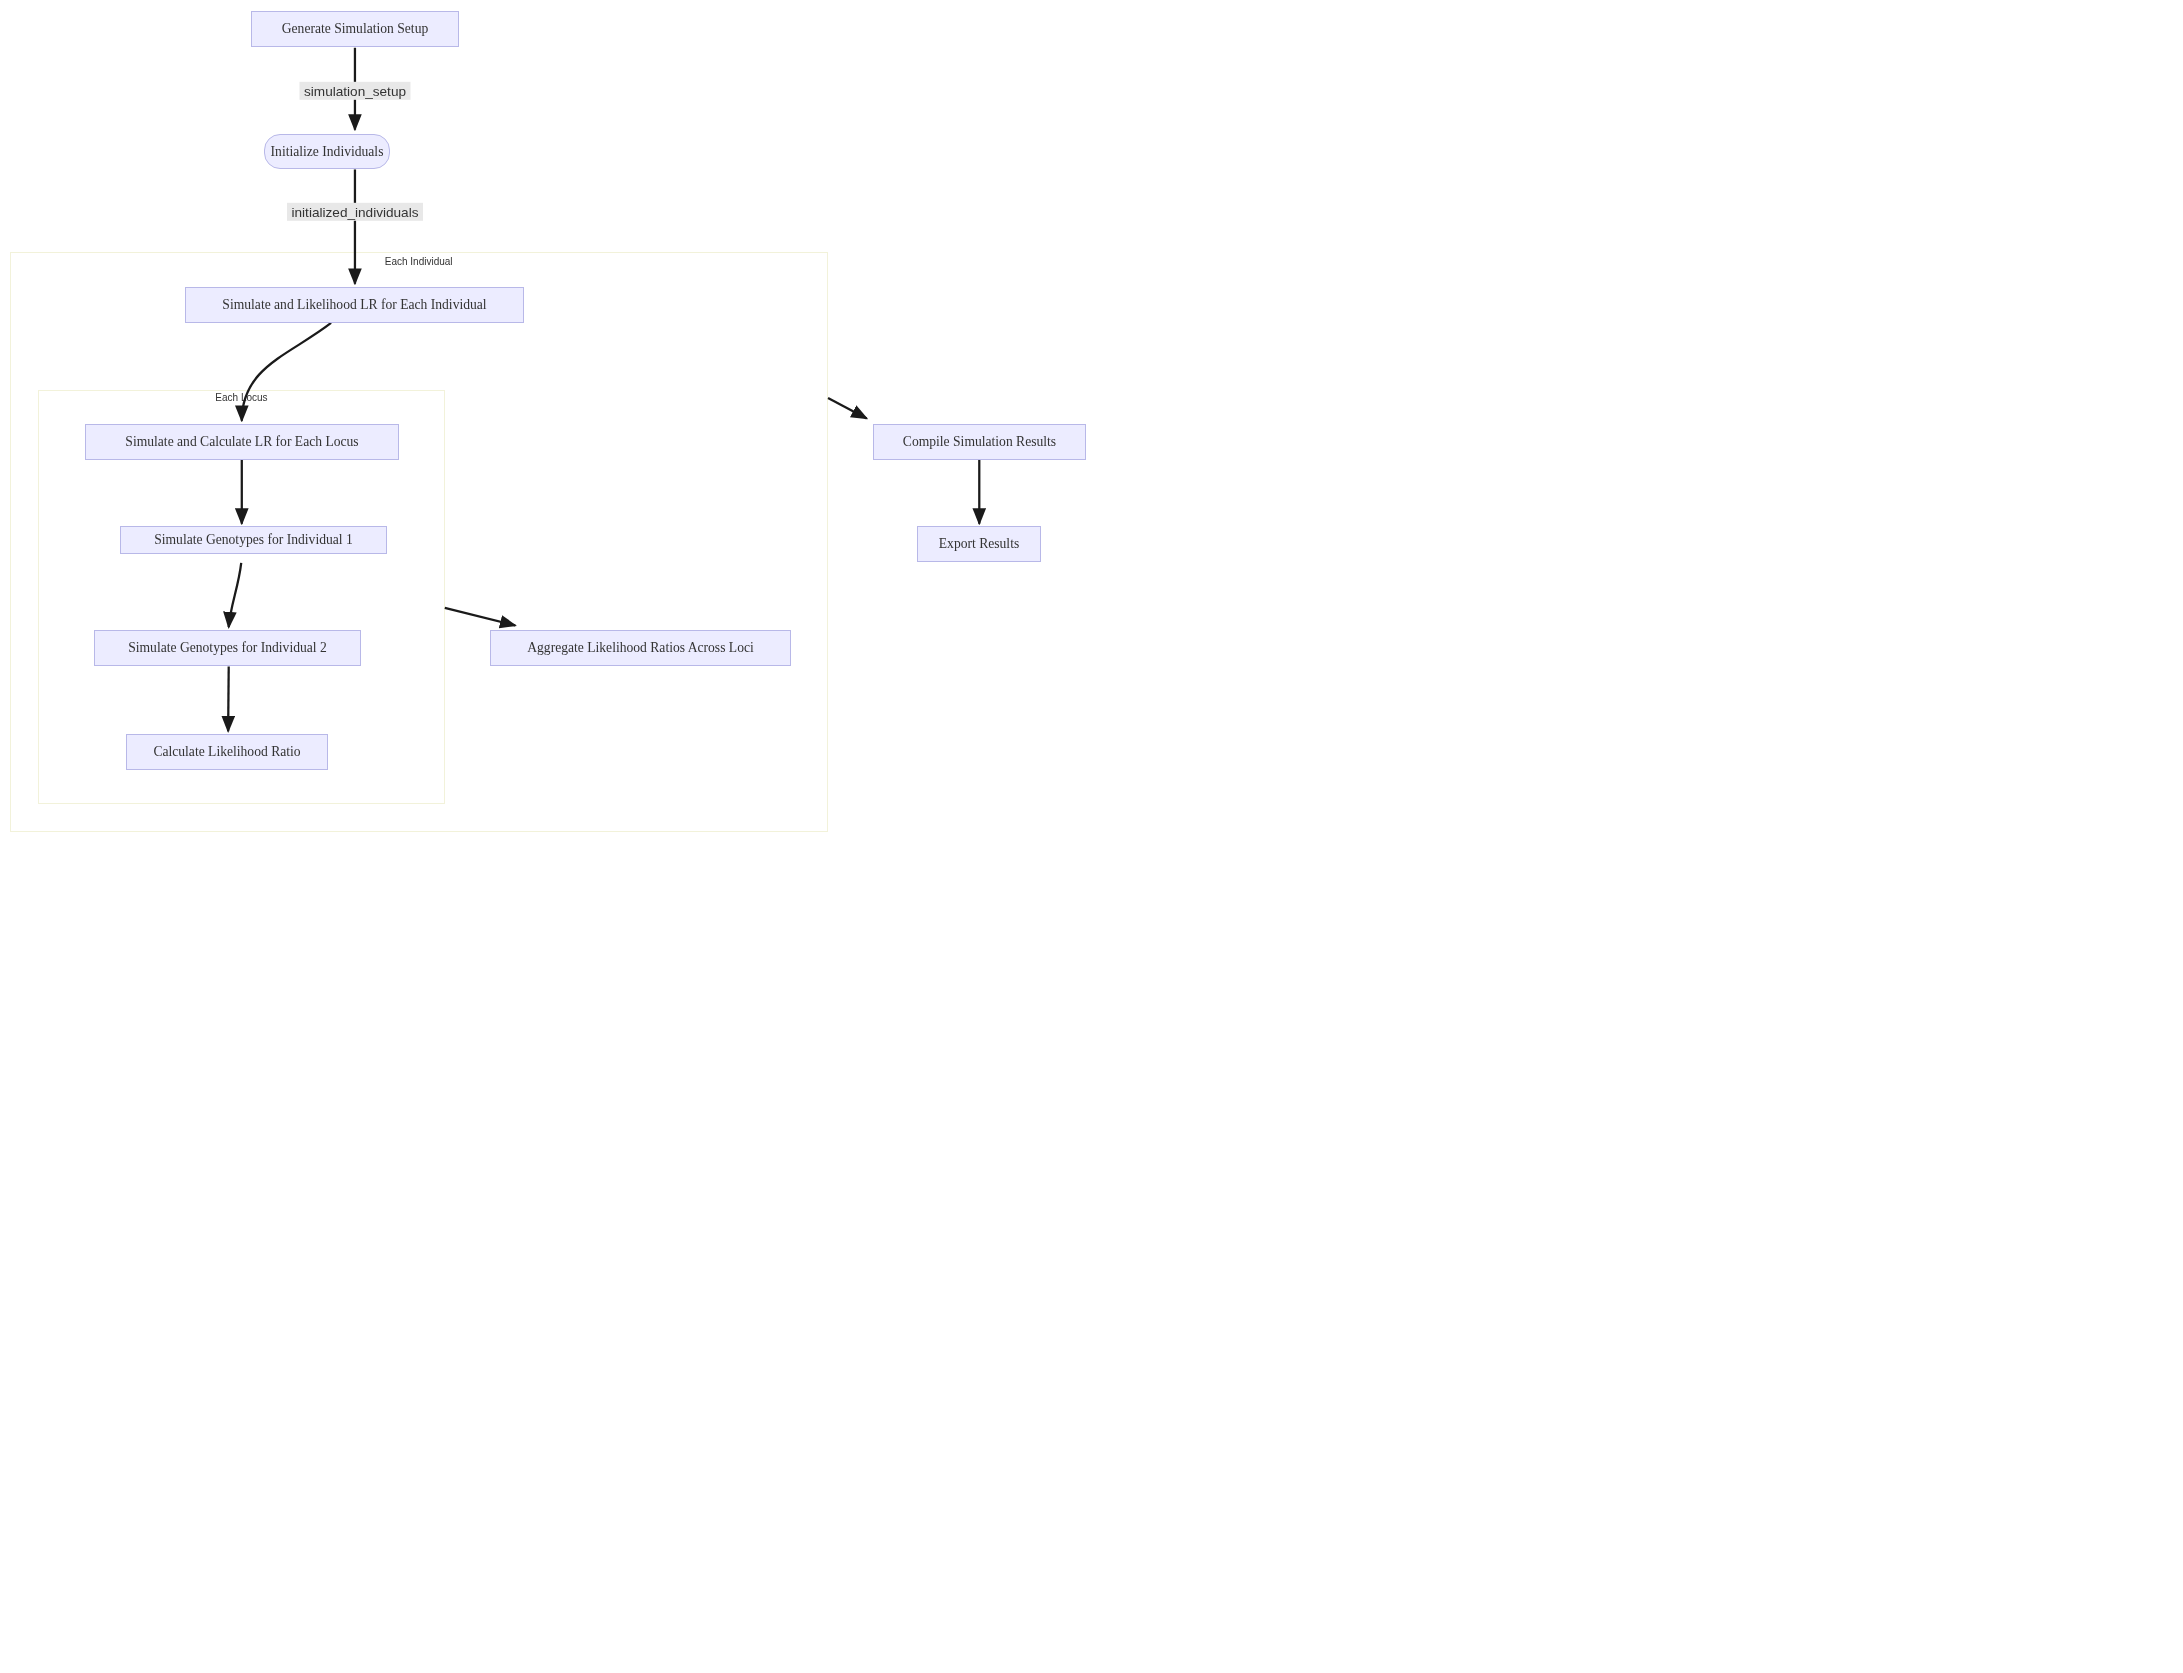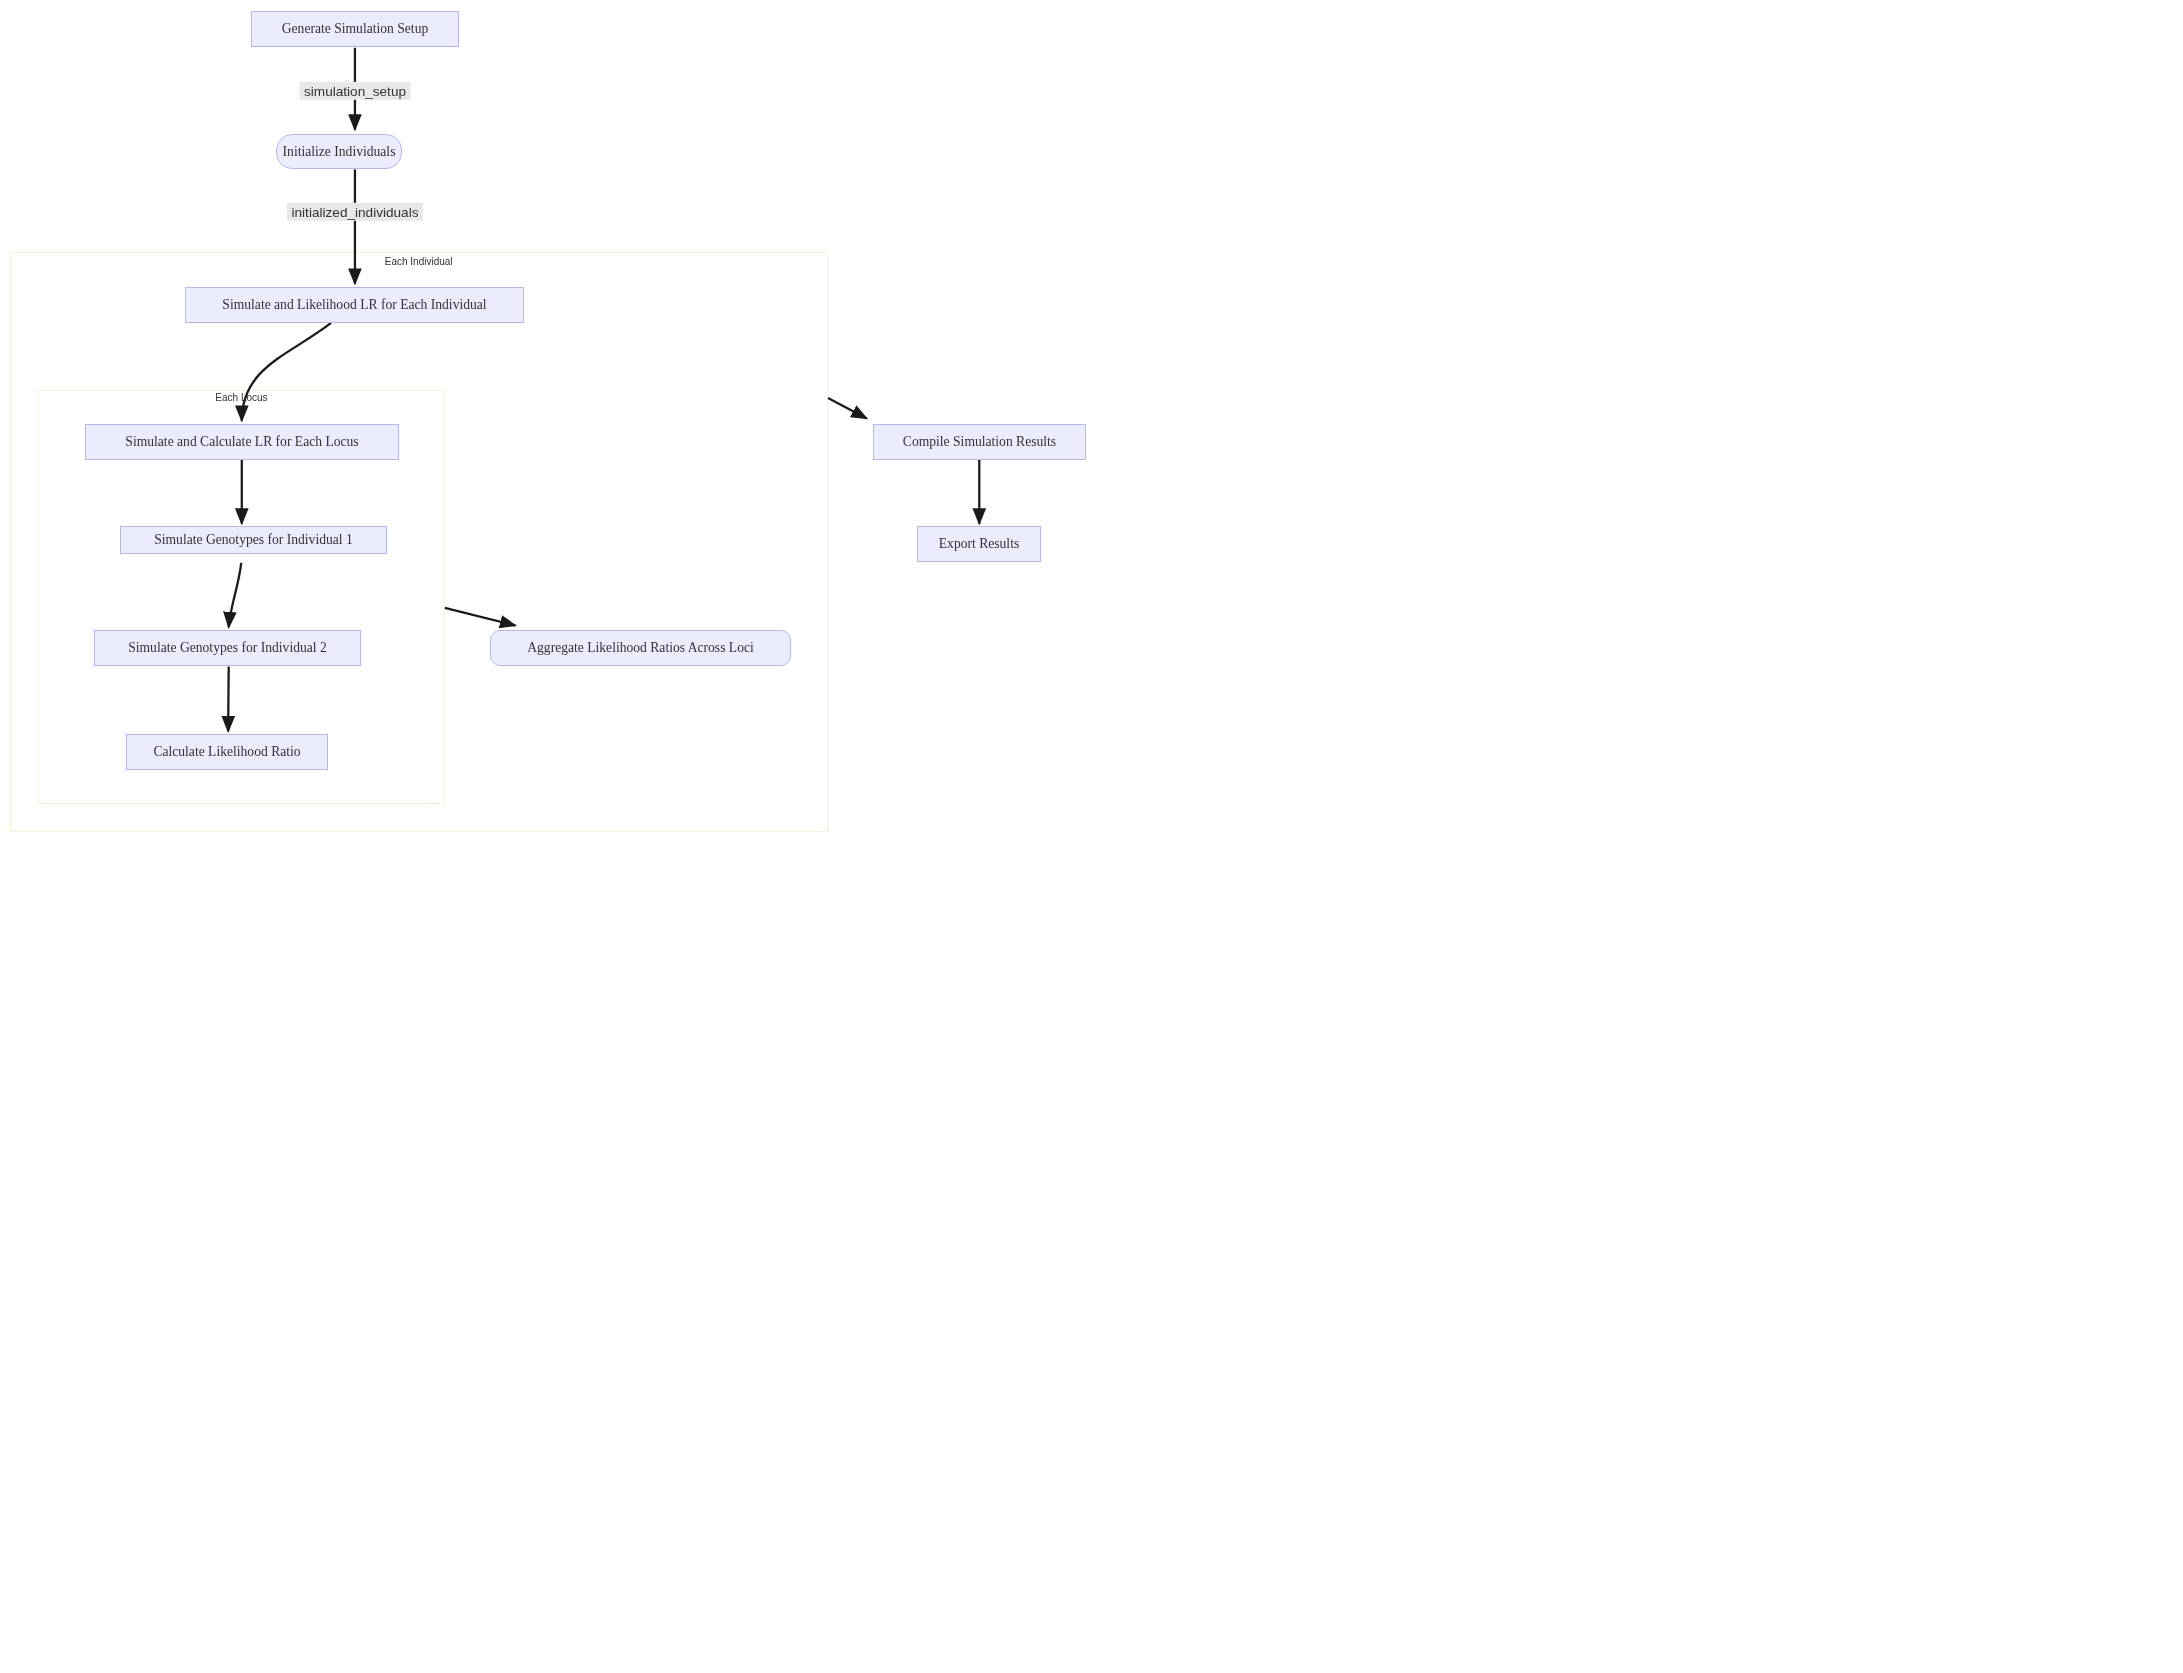--- a/index.html
+++ b/index.html
@@ -95,32 +95,32 @@
     <path class="edge" d="M 782 1069 L 906 1100" marker-end="url(#arrow)"></path>
     <path class="edge" d="M 1456 700 L 1524 736" marker-end="url(#arrow)"></path>
     <path class="edge" d="M 1722 809 L 1722 921" marker-end="url(#arrow)"></path>
   </svg>
 
   <div class="edge-label" style="left:355px;top:91px;">simulation_setup</div>
   <div class="edge-label" style="left:355px;top:212px;">initialized_individuals</div>
 
   <div class="node" style="left:251px;top:11.4px;width:208px;height:36px;">Generate Simulation Setup</div>
 
-  <div class="node" style="left:276px;top:134px;width:126px;height:35px;border-radius:16px;">Initialize Individuals</div>
+  <div class="node" style="left:264px;top:134px;width:126px;height:35px;border-radius:16px;">Initialize Individuals</div>
 
   <div class="node" style="left:185px;top:287px;width:339px;height:36px;">Simulate and Likelihood LR for Each Individual</div>
 
   <div class="node" style="left:85px;top:424px;width:314px;height:36px;">Simulate and Calculate LR for Each Locus</div>
 
   <div class="node" style="left:120px;top:526px;width:267px;height:28px;">Simulate Genotypes for Individual 1</div>
 
   <div class="node" style="left:94px;top:630px;width:267px;height:36px;">Simulate Genotypes for Individual 2</div>
 
   <div class="node" style="left:126px;top:734px;width:202px;height:36px;">Calculate Likelihood Ratio</div>
 
-  <div class="node" style="left:490px;top:630px;width:301px;height:36px;border-radius:10px;">Aggregate Likelihood Ratios Across Loci</div>
+  <div class="node" style="left:490px;top:630px;width:301px;height:36px;">Aggregate Likelihood Ratios Across Loci</div>
 
   <div class="node" style="left:873px;top:424px;width:213px;height:36px;">Compile Simulation Results</div>
 
   <div class="node" style="left:917px;top:526px;width:124px;height:36px;">Export Results</div>
 
 </div>
 
 
 </body></html>

